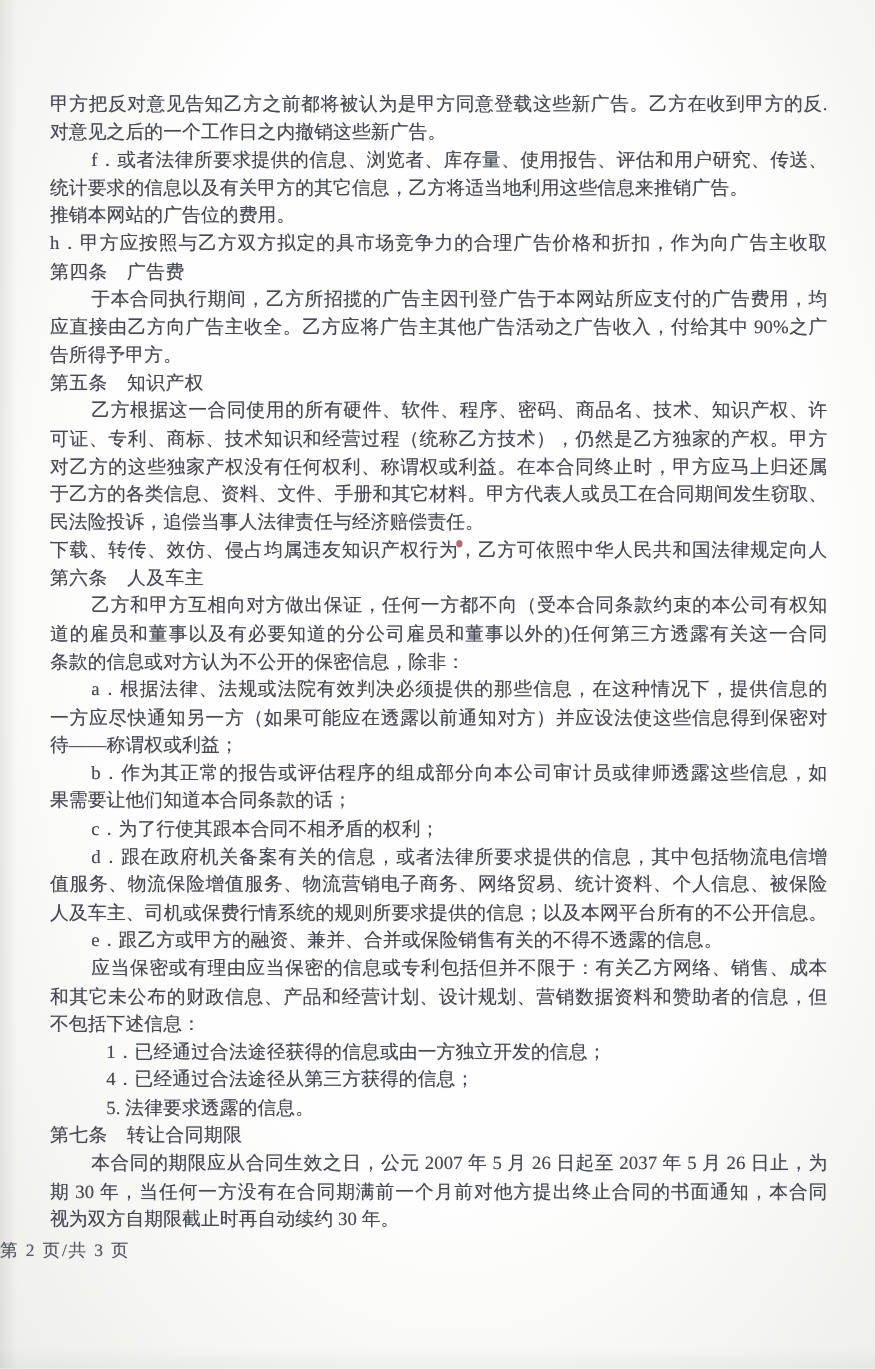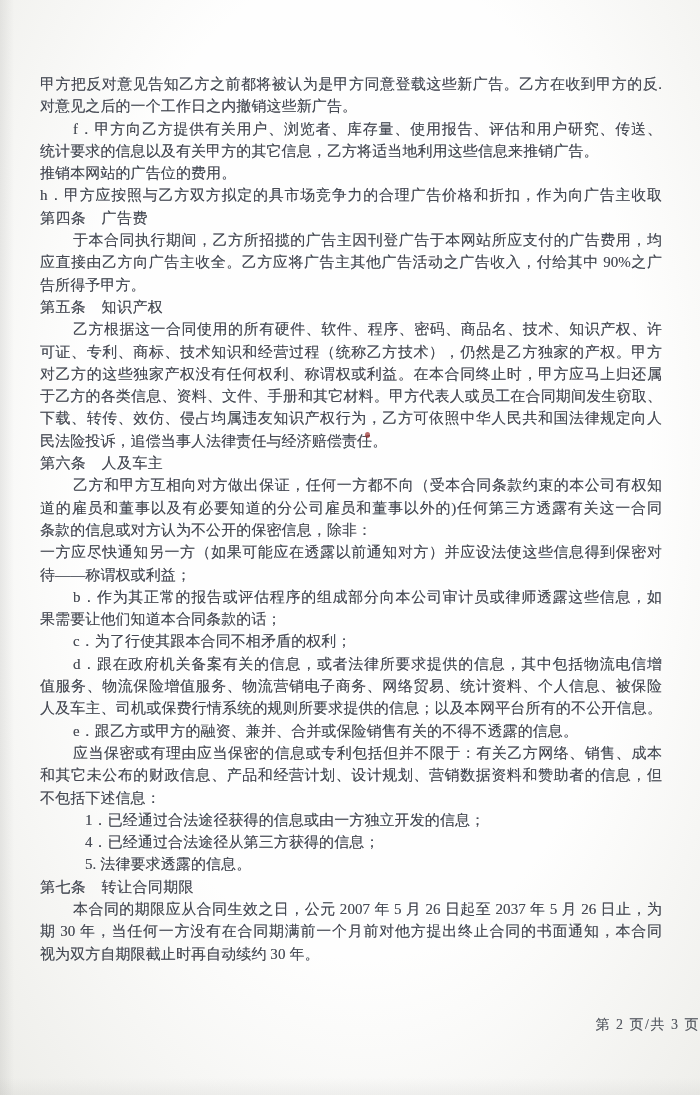--- a/index.html
+++ b/index.html
@@ -34,61 +34,62 @@
     letter-spacing:0.1px;
     text-shadow:0 0 0.6px rgba(70,74,84,0.55);
     margin-top:44px;
   }
   .line { text-align:justify; white-space:normal; }
   .line.full { text-align-last:justify; }
   .line.para { text-indent:33px; }
   .line.list { text-indent:45px; }
   .line.heading { letter-spacing:0.4px; }
   .footer {
-    position:absolute; left:0; top:1016px; width:100%;
-    text-align:right; font-size:14px; letter-spacing:1.5px;
+    position:absolute; left:0; top:992px; width:100%;
+    text-align:left; font-size:14px; letter-spacing:1.5px;
     color:#565a62;
     text-shadow:0 0 0.6px rgba(70,74,84,0.5);
   }
   
   .speck {
     position:absolute; left:365px; top:432px; width:5px; height:6px;
     border-radius:50%;
     background:#9b2f2c; opacity:0.7;
     pointer-events:none;
   }
 </style>
 </head>
 <body>
 
 <div class="page" style="--text-color: #464a54;">
   <div class="edge-left"></div>
   <div class="edge-bottom"></div>
   <div class="doc">
       <div class="line full">甲方把反对意见告知乙方之前都将被认为是甲方同意登载这些新广告。乙方在收到甲方的反.</div>
       <div class="line">对意见之后的一个工作日之内撤销这些新广告。</div>
-      <div class="line full para">f．甲方向乙方提供有关用户、浏览者、库存量、使用报告、评估和用户研究、传送、</div>
+      <div class="line full para">f．或者法律所要求提供的信息、浏览者、库存量、使用报告、评估和用户研究、传送、</div>
       <div class="line">统计要求的信息以及有关甲方的其它信息，乙方将适当地利用这些信息来推销广告。</div>
       <div class="line">推销本网站的广告位的费用。</div>
       <div class="line full">h．甲方应按照与乙方双方拟定的具市场竞争力的合理广告价格和折扣，作为向广告主收取</div>
       <div class="line heading">第四条　广告费</div>
       <div class="line full para">于本合同执行期间，乙方所招揽的广告主因刊登广告于本网站所应支付的广告费用，均</div>
       <div class="line full">应直接由乙方向广告主收全。乙方应将广告主其他广告活动之广告收入，付给其中 90%之广</div>
       <div class="line">告所得予甲方。</div>
       <div class="line heading">第五条　知识产权</div>
       <div class="line full para">乙方根据这一合同使用的所有硬件、软件、程序、密码、商品名、技术、知识产权、许</div>
       <div class="line full">可证、专利、商标、技术知识和经营过程（统称乙方技术），仍然是乙方独家的产权。甲方</div>
       <div class="line full">对乙方的这些独家产权没有任何权利、称谓权或利益。在本合同终止时，甲方应马上归还属</div>
       <div class="line full">于乙方的各类信息、资料、文件、手册和其它材料。甲方代表人或员工在合同期间发生窃取、</div>
+      <div class="line">民法险投诉，追偿当事人法律责任与经济赔偿责任。</div>
       <div class="line full">下载、转传、效仿、侵占均属违友知识产权行为，乙方可依照中华人民共和国法律规定向人</div>
-      <div class="line">民法险投诉，追偿当事人法律责任与经济赔偿责任。</div>
       <div class="line heading">第六条　人及车主</div>
       <div class="line full para">乙方和甲方互相向对方做出保证，任何一方都不向（受本合同条款约束的本公司有权知</div>
       <div class="line full">道的雇员和董事以及有必要知道的分公司雇员和董事以外的)任何第三方透露有关这一合同</div>
       <div class="line">条款的信息或对方认为不公开的保密信息，除非：</div>
+      <div class="line full para">a．根据法律、法规或法院有效判决必须提供的那些信息，在这种情况下，提供信息的</div>
       <div class="line full">一方应尽快通知另一方（如果可能应在透露以前通知对方）并应设法使这些信息得到保密对</div>
       <div class="line">待——称谓权或利益；</div>
       <div class="line full para">b．作为其正常的报告或评估程序的组成部分向本公司审计员或律师透露这些信息，如</div>
       <div class="line">果需要让他们知道本合同条款的话；</div>
       <div class="line para">c．为了行使其跟本合同不相矛盾的权利；</div>
       <div class="line full para">d．跟在政府机关备案有关的信息，或者法律所要求提供的信息，其中包括物流电信增</div>
       <div class="line full">值服务、物流保险增值服务、物流营销电子商务、网络贸易、统计资料、个人信息、被保险</div>
       <div class="line full">人及车主、司机或保费行情系统的规则所要求提供的信息；以及本网平台所有的不公开信息。</div>
       <div class="line para">e．跟乙方或甲方的融资、兼并、合并或保险销售有关的不得不透露的信息。</div>
       <div class="line full para">应当保密或有理由应当保密的信息或专利包括但并不限于：有关乙方网络、销售、成本</div>

